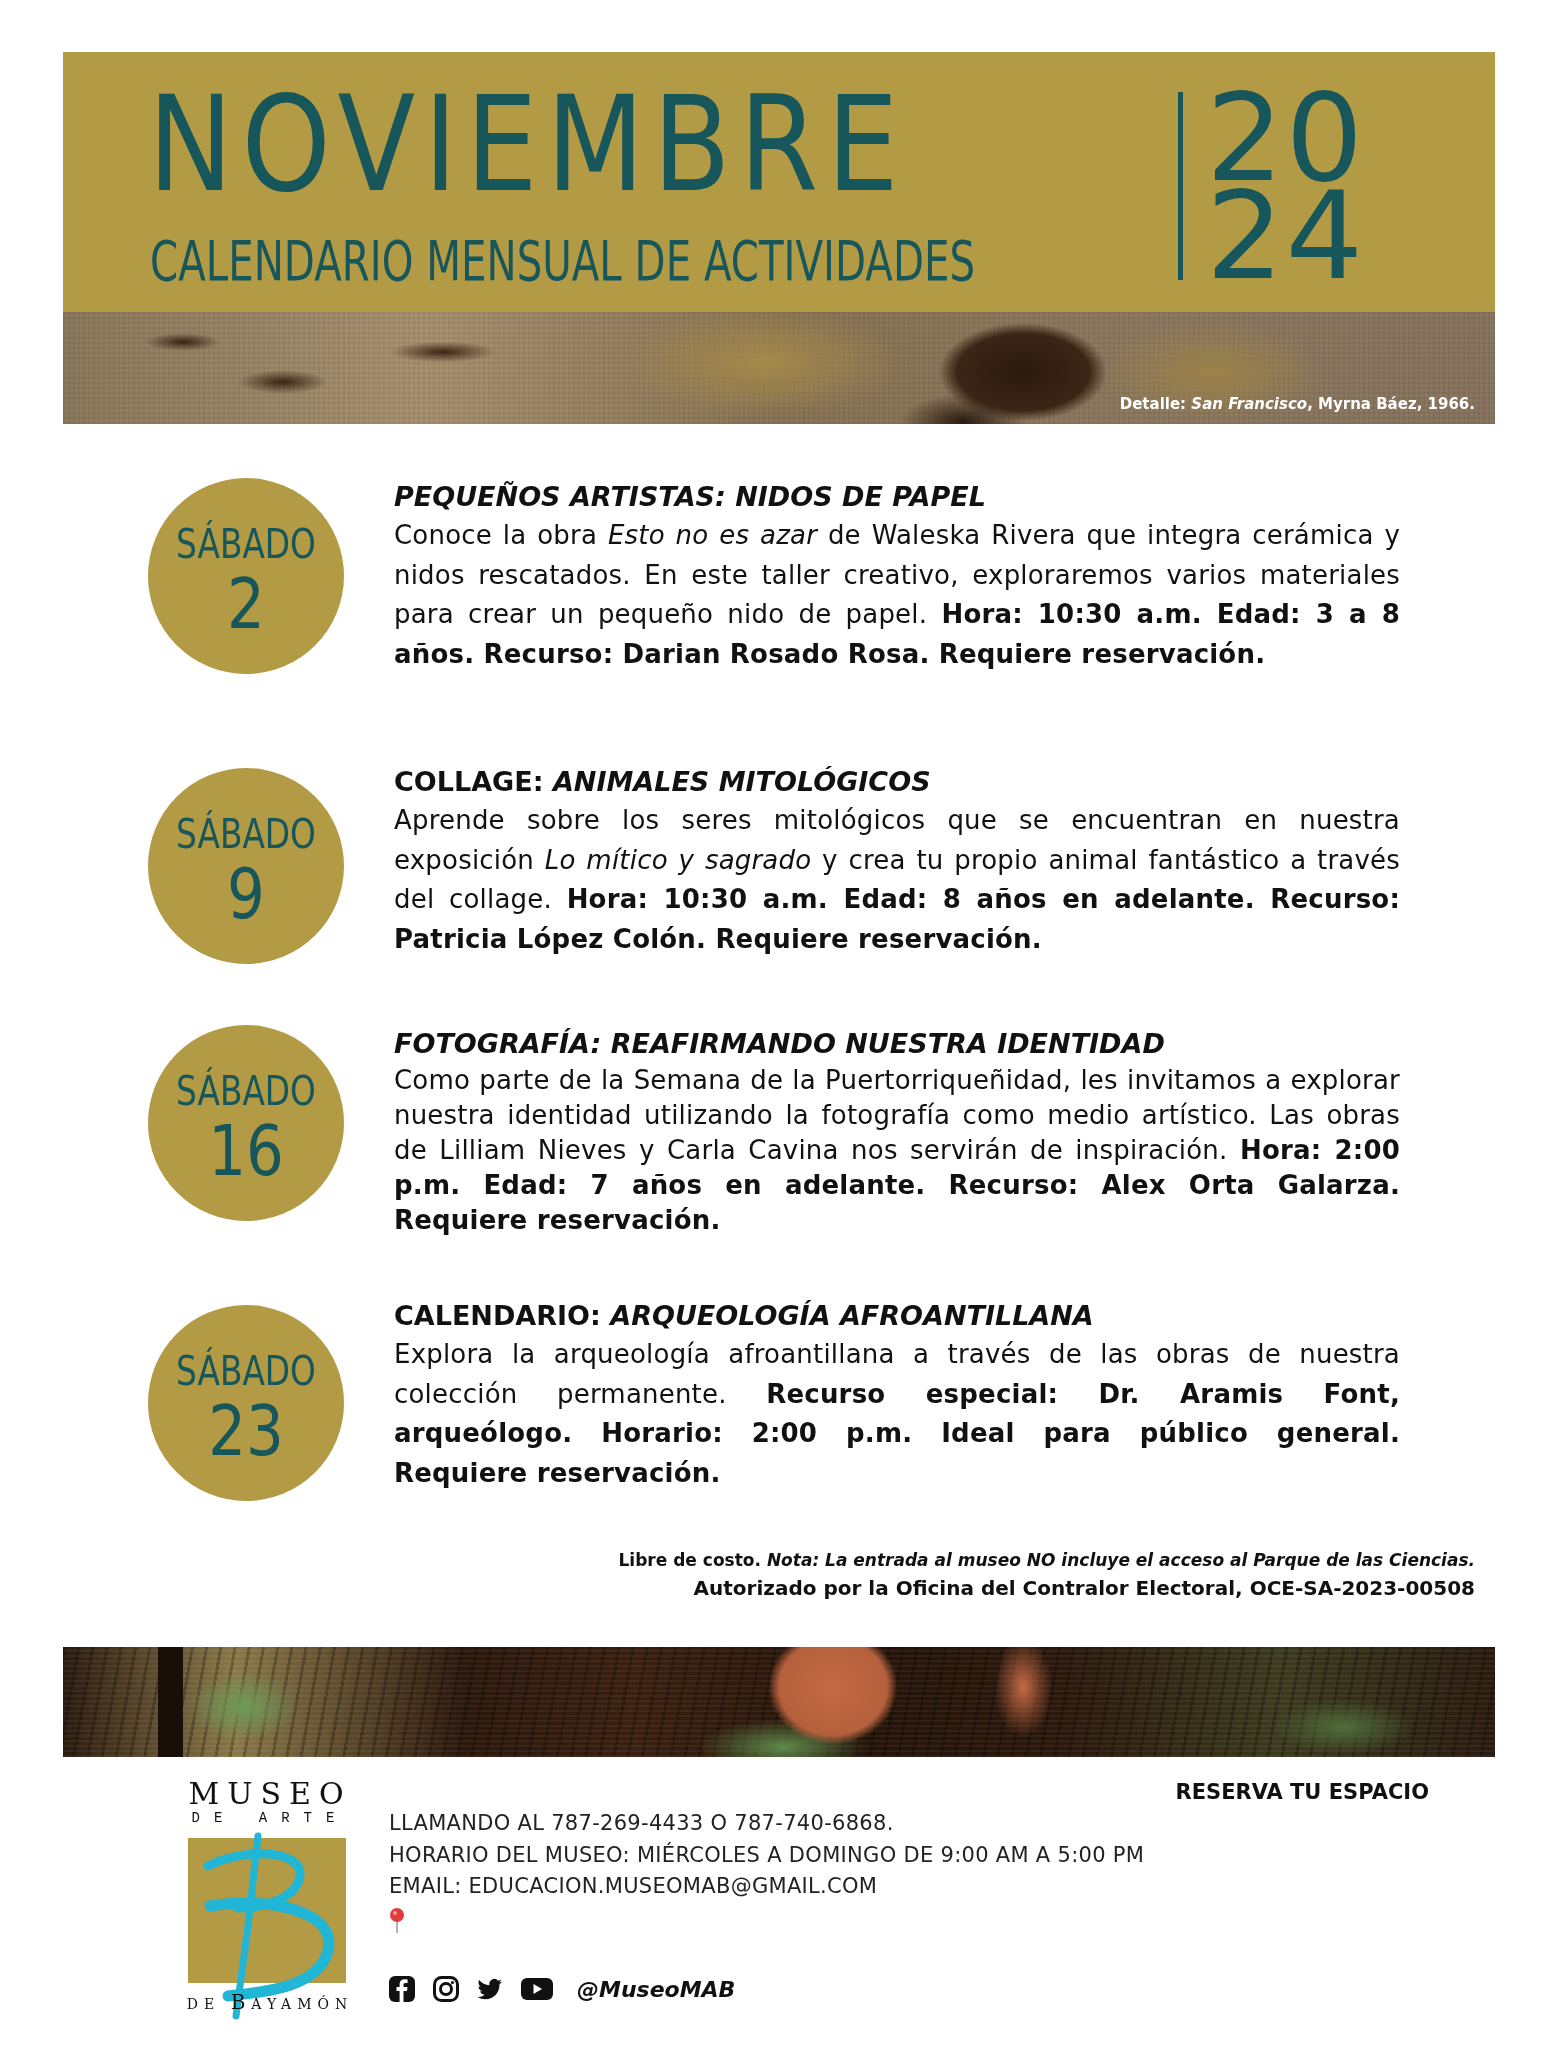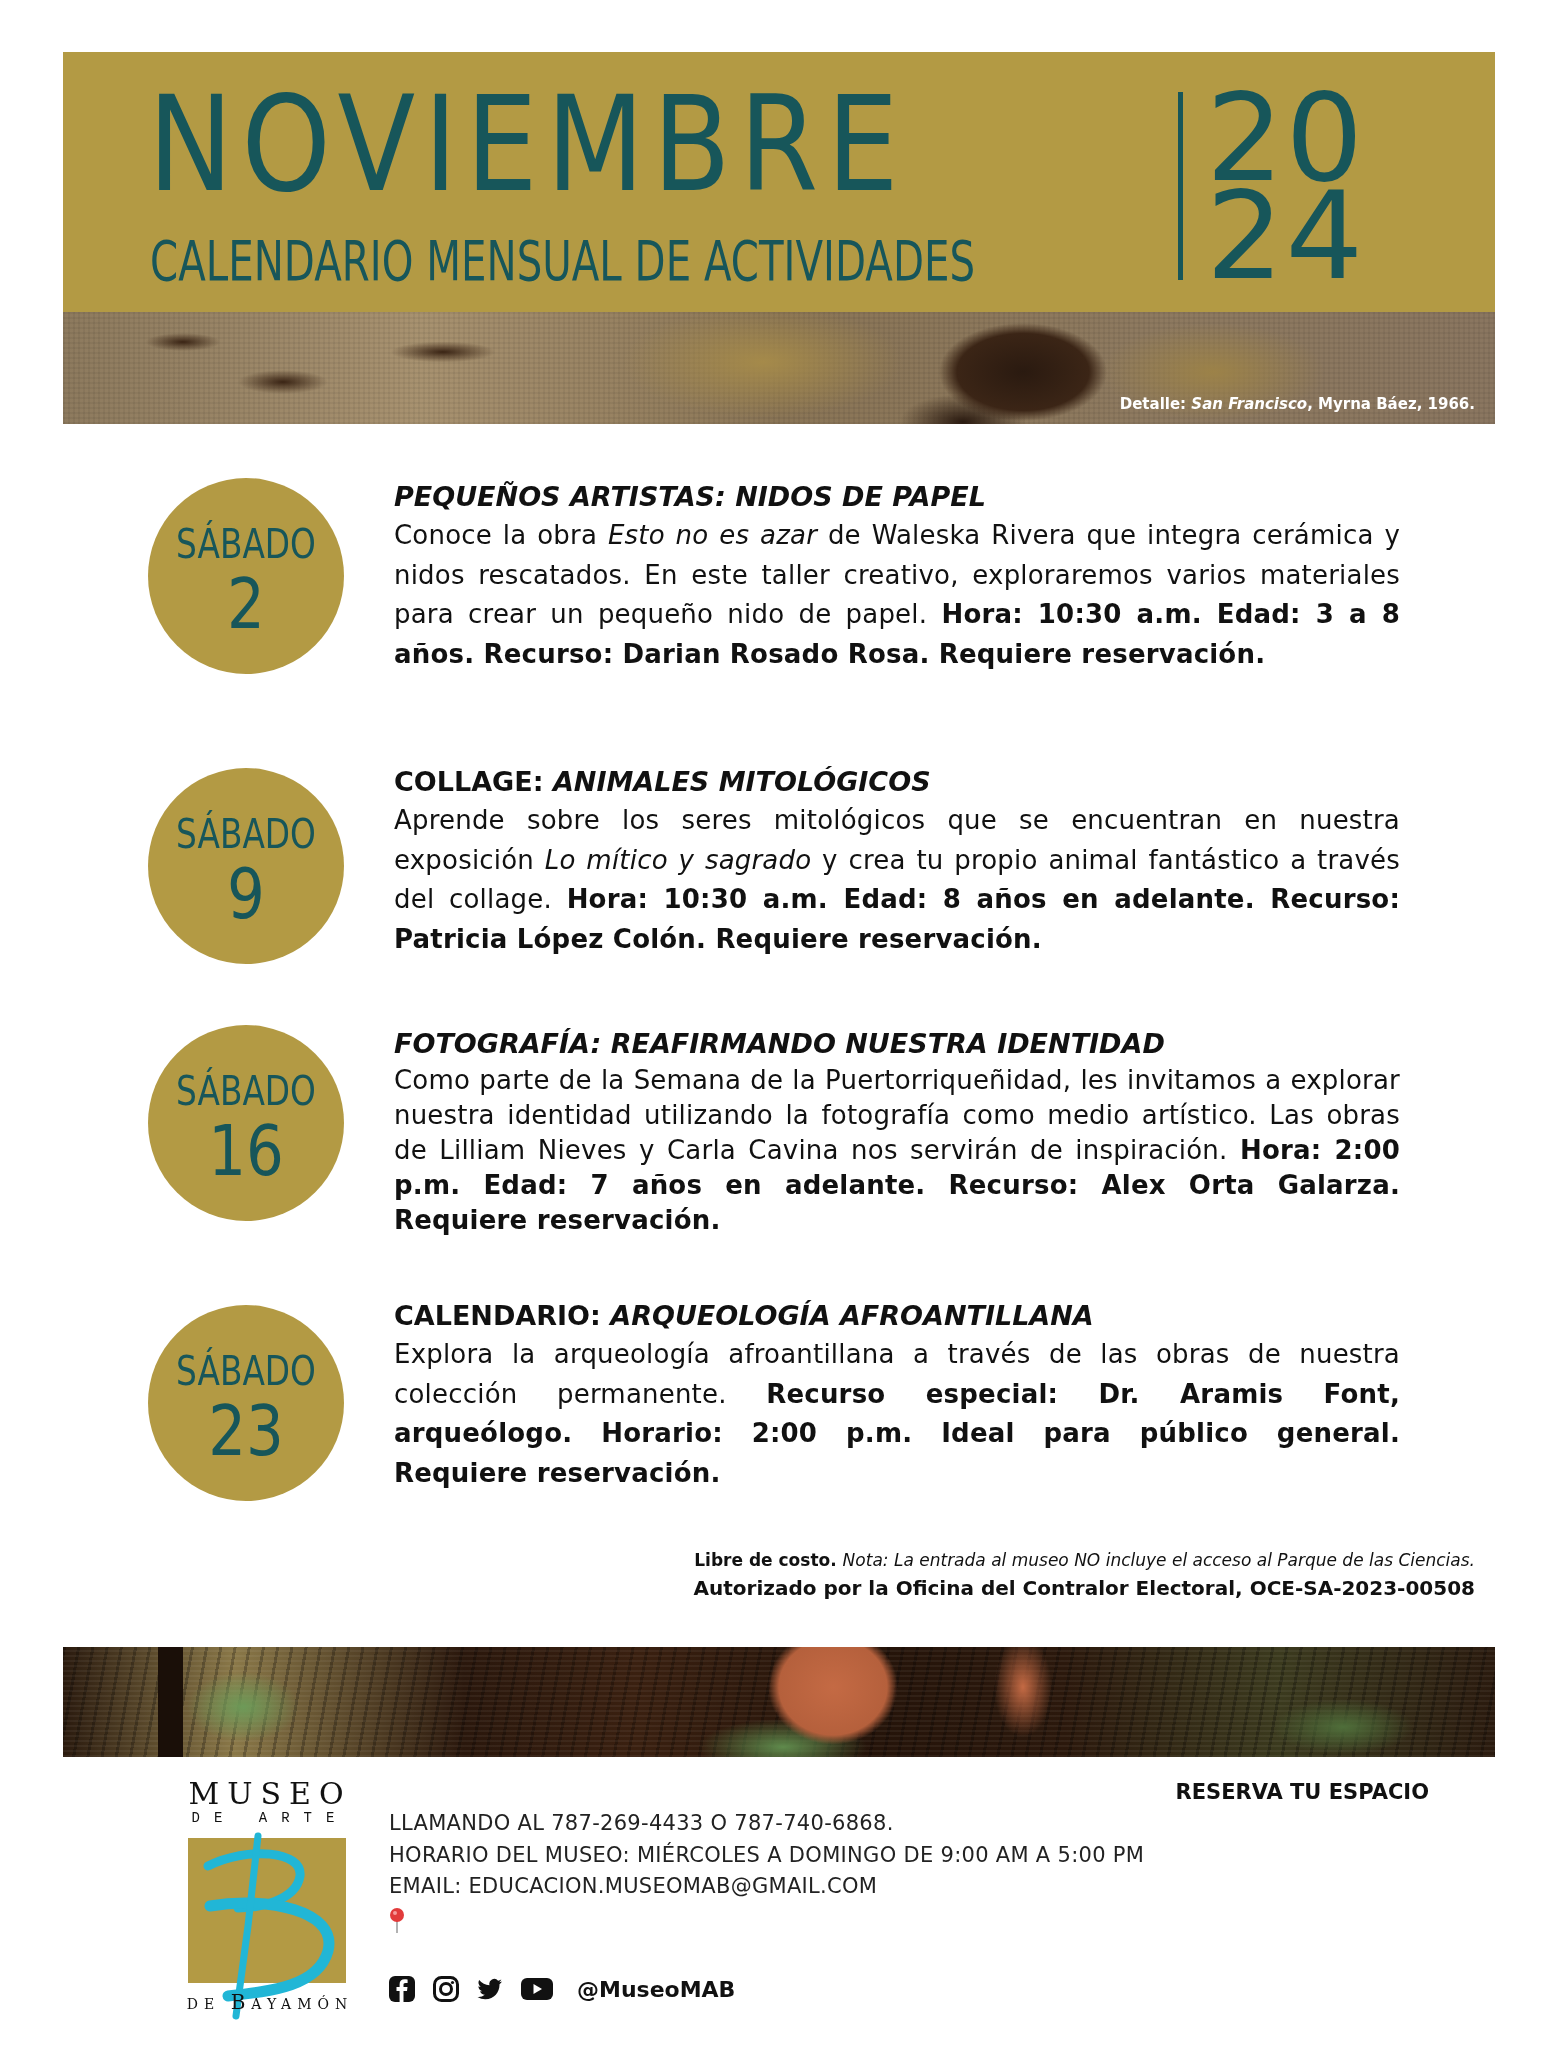--- a/index.html
+++ b/index.html
@@ -52,21 +52,21 @@
                  font-size: 27px; line-height: 38px; color: #111; white-space: nowrap; }
   .event-title .it { font-style: italic; }
   .event-desc { margin: 0; font-family: "DejaVu Sans", sans-serif; font-size: 26px; line-height: 39.5px;
                 color: #111; text-align: justify; letter-spacing: 0.2px; }
   .event-desc em { font-style: italic; }
   .event-desc b { font-weight: bold; }
 
   
   .note-line1 { position: absolute; right: 80px; top: 1550px; font-family: "DejaVu Sans", sans-serif;
                 font-size: 17px; font-weight: bold; color: #111; white-space: nowrap; }
-  .note-line1 i { font-style: italic; font-weight: normal; text-align: right; }
+  .note-line1 i { font-style: italic; font-weight: bold; text-align: right; }
   .note-line2 { position: absolute; right: 80px; top: 1576px; font-family: "DejaVu Sans", sans-serif;
                 font-size: 20px; font-weight: bold; color: #111; white-space: nowrap; }
 
   .art-band-bottom { position: absolute; left: 63px; top: 1647px; width: 1432px; height: 110px; overflow: hidden;
     background:
       linear-gradient(90deg, transparent 0 95px, #1a0f08 95px 120px, transparent 120px),
       radial-gradient(ellipse 90px 80px at 770px 40px, #c46a44 0%, #b5603c 60%, transparent 72%),
       radial-gradient(ellipse 40px 70px at 960px 40px, #c46a44 0%, transparent 72%),
       radial-gradient(ellipse 120px 40px at 720px 100px, #5f8a4c 0%, transparent 70%),
       radial-gradient(ellipse 80px 50px at 180px 60px, #6d9a58 0%, transparent 70%),
@@ -88,21 +88,21 @@
   .logo-bayamon .big { font-size: 20px; }
 
   .contact { position: absolute; left: 389px; top: 1776px; width: 1040px; }
   .contact-heading { margin: 0; font-family: "DejaVu Sans", sans-serif; font-weight: bold; font-size: 21px;
                      line-height: 32px; color: #111; text-align: right; }
   .contact-line { margin: 0; font-family: "DejaVu Sans", sans-serif; font-size: 21px; line-height: 31.5px;
                   color: #222; white-space: nowrap; letter-spacing: 0.3px; }
   .directions { margin: 0; font-family: "DejaVu Sans", sans-serif; font-weight: bold; font-size: 17px;
                 line-height: 32px; color: #111; position: relative; padding-left: 22px; }
   .pin { position: absolute; left: 0; top: 4px; width: 18px; height: 26px; }
-  .social { position: absolute; left: 389px; top: 1976px; height: 26px; display: flex; align-items: flex-end; gap: 18px; }
+  .social { position: absolute; left: 389px; top: 1976px; height: 26px; display: flex; align-items: flex-end; gap: 18px; font-style: italic; }
   .social-icon { width: 26px; height: 26px; display: inline-block; }
   .social-handle { font-family: "DejaVu Sans", sans-serif; font-weight: bold; font-size: 22px; color: #111; margin-left: 6px; }
 </style>
 </head>
 <body>
 
 <div class="header-band"></div>
 <h1 class="title-month">NOVIEMBRE</h1>
 <h2 class="title-sub">CALENDARIO MENSUAL DE ACTIVIDADES</h2>
 <div class="year-divider"></div>

